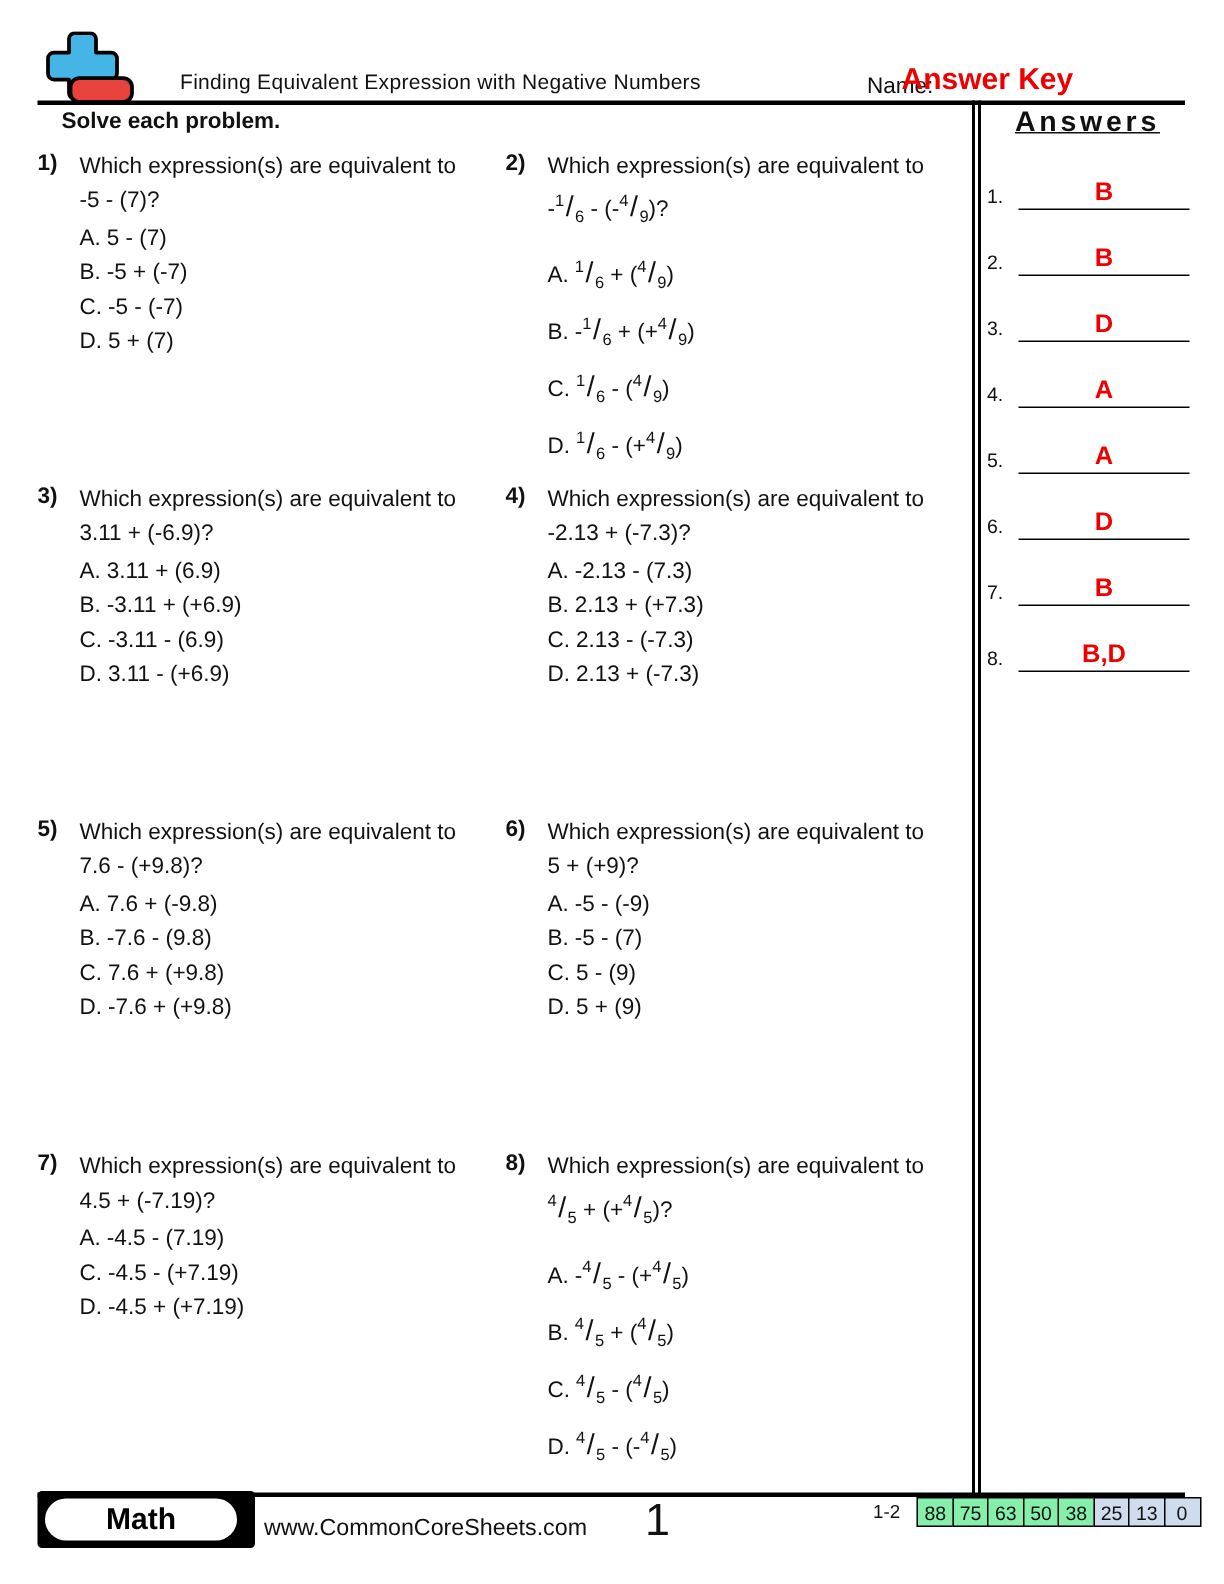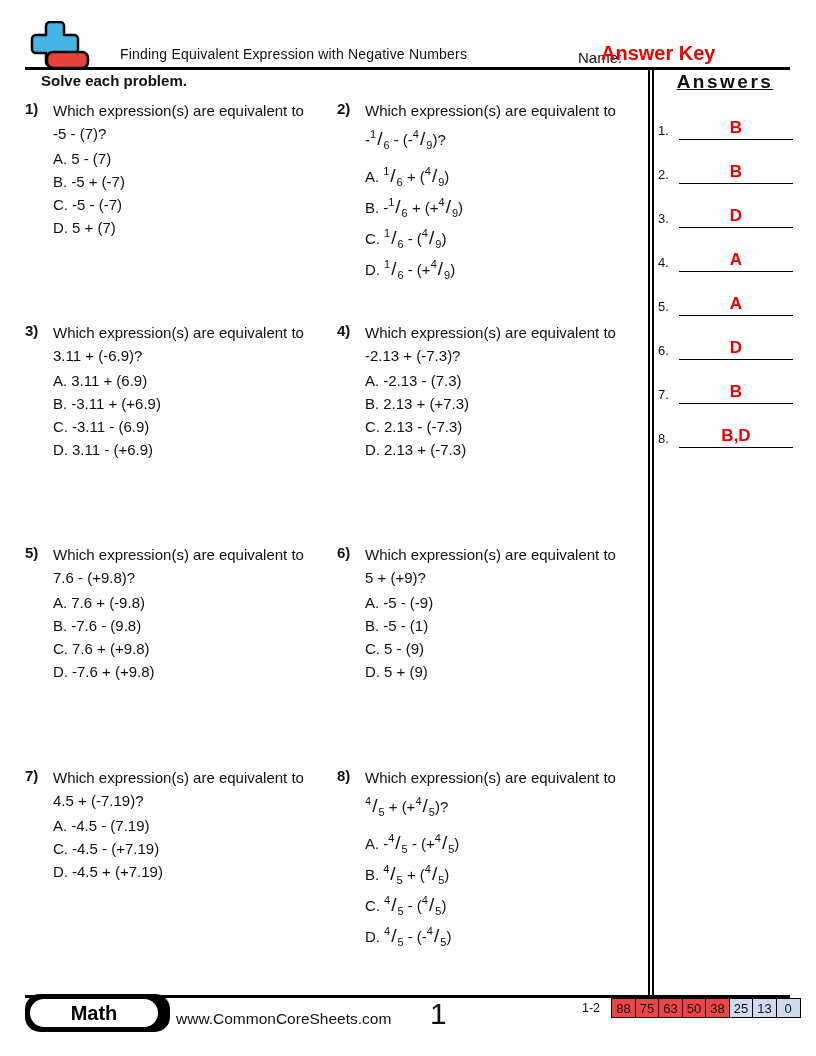--- a/index.html
+++ b/index.html
@@ -28,37 +28,37 @@
     font-size:17px; font-weight:bold; color:var(--accent,#ee0000);}
   
   .problem{position:absolute; width:305px; display:flex; font-size:15px;}
   .p-num{flex:none; width:28px; font-weight:bold;}
   .p-body{flex:1;}
   .p-question{line-height:21px;}
   .p-expr{line-height:21px; margin-top:2px;}
   .p-expr.tall{padding-top:5px; padding-bottom:6px;}
   .choice{margin-top:7px; line-height:16px;}
   .choice:first-of-type{margin-top:10px;}
-  .choice.tall{line-height:22px;}
+  .choice.tall{margin-top:14px; line-height:22px;}
   .c-letter{margin-right:4px;}
   
   .frac{white-space:nowrap;}
   .frac sup{font-size:11px; vertical-align:baseline; position:relative; top:-7px;}
   .frac sub{font-size:11px; vertical-align:baseline; position:relative; top:4px;}
   .frac .fsl{font-size:19px; margin:0 1px;}
   
-  .badge{position:absolute; left:25px; top:994px; width:145px; height:38px; background:#000; border-radius:15px;}
+  .badge{position:absolute; left:25px; top:994px; width:145px; height:38px; background:#000; border-radius:3px;}
   .badge-pill{position:absolute; left:5px; top:5px; width:128px; height:28px; background:#fff; border-radius:14px;
     display:flex; align-items:center; justify-content:center; font-size:20px; font-weight:bold; color:#000;}
   .website{position:absolute; left:176px; top:1010px; font-size:15.5px;}
   .page-number{position:absolute; left:430px; top:997px; font-size:30px;}
   .score-range{position:absolute; left:582px; top:1001px; font-size:12.5px;}
   .score-row{position:absolute; left:611px; top:998px; display:flex;}
   .score-cell{box-sizing:border-box; width:25px; height:20px; border:1.5px solid #000; margin-left:-1.5px;
-    display:flex; align-items:center; justify-content:center; font-size:13px; background:#ef4444;}
+    display:flex; align-items:center; justify-content:center; font-size:13px; background:#86efac;}
   .score-cell:first-child{margin-left:0;}
   .score-cell.shaded{background:var(--score-shade,#cfdcee);}
 </style>
 </head>
 <body>
 
 <div class="page">
 
   <svg class="logo-svg" width="62" height="52" viewBox="0 0 62 52">
     <path d="M20,1 h10 a4,4 0 0 1 4,4 v9 h10 a4,4 0 0 1 4,4 v10 a4,4 0 0 1 -4,4 h-10 v9 a4,4 0 0 1 -4,4 h-10 a4,4 0 0 1 -4,-4 v-9 h-10 a4,4 0 0 1 -4,-4 v-10 a4,4 0 0 1 4,-4 h10 v-9 a4,4 0 0 1 4,-4 z" fill="var(--logo-blue,#45b5e6)" stroke="#000" stroke-width="2.5" stroke-linejoin="round"></path>
@@ -174,21 +174,21 @@
       <div class="choice"><span class="c-letter">D.</span><span>-7.6 + (+9.8)</span></div>
     </div>
   </div>
 
   <div class="problem" style="left:337px;top:544px">
     <div class="p-num">6)</div>
     <div class="p-body">
       <div class="p-question">Which expression(s) are equivalent to</div>
       <div class="p-expr">5 + (+9)?</div>
       <div class="choice"><span class="c-letter">A.</span><span>-5 - (-9)</span></div>
-      <div class="choice"><span class="c-letter">B.</span><span>-5 - (1)</span></div>
+      <div class="choice"><span class="c-letter">B.</span><span>-5 - (7)</span></div>
       <div class="choice"><span class="c-letter">C.</span><span>5 - (9)</span></div>
       <div class="choice"><span class="c-letter">D.</span><span>5 + (9)</span></div>
     </div>
   </div>
 
   <div class="problem" style="left:25px;top:767px">
     <div class="p-num">7)</div>
     <div class="p-body">
       <div class="p-question">Which expression(s) are equivalent to</div>
       <div class="p-expr">4.5 + (-7.19)?</div>

